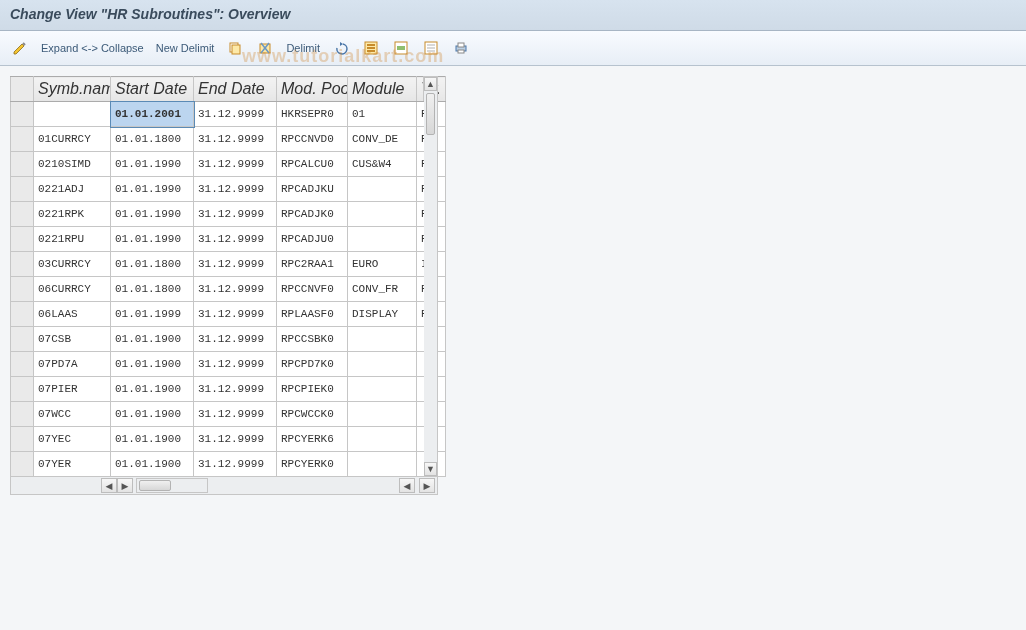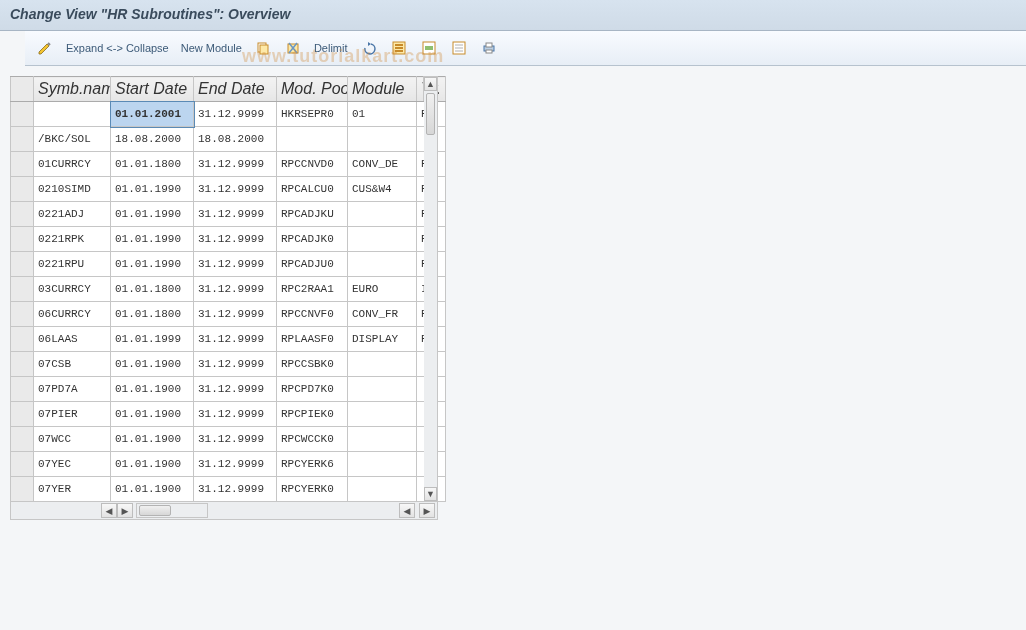--- a/index.html
+++ b/index.html
@@ -23,21 +23,20 @@
     color: #3a4b5c;
   }
   .toolbar {
     background: linear-gradient(#f8fbff, #e7eef6);
     border-bottom: 1px solid #b6c2ce;
     padding: 4px 8px;
     display: flex;
     align-items: center;
     gap: 6px;
     height: 26px;
-    margin-left: 25px;
   }
   .toolbar .tbtn {
     display: inline-flex;
     align-items: center;
     justify-content: center;
     min-width: 18px;
     height: 18px;
     padding: 0 3px;
     color: #3c5a78;
     cursor: pointer;
@@ -172,21 +171,21 @@
 <div class="title-bar">Change View "HR Subroutines": Overview</div>
 
 <div class="toolbar">
   <span class="tbtn" title="Display/Change">
     <svg width="16" height="16" viewBox="0 0 16 16">
         <path d="M2 12 L10 4 L12 6 L4 14 L2 14 Z" fill="#f4c430" stroke="#8a6d1d" stroke-width="0.8"></path>
         <path d="M11 3 L13 5" stroke="#888" stroke-width="2"></path>
       </svg>
   </span>
   <span class="ttext">Expand &lt;-&gt; Collapse</span>
-  <span class="ttext">New Module</span>
+  <span class="ttext">New Delimit</span>
   <span class="tbtn">
     <svg width="14" height="14" viewBox="0 0 14 14">
         <rect x="2" y="2" width="8" height="9" fill="#fff" stroke="#c78b2a"></rect>
         <rect x="4" y="4" width="8" height="9" fill="#fde9a8" stroke="#c78b2a"></rect>
       </svg>
   </span>
   <span class="tbtn">
     <svg width="14" height="14" viewBox="0 0 14 14">
         <rect x="2" y="3" width="10" height="9" fill="#fde9a8" stroke="#c78b2a"></rect>
         <line x1="3" y1="2" x2="11" y2="12" stroke="#6a97c4" stroke-width="1.5"></line>
@@ -249,29 +248,20 @@
       </thead>
       <tbody id="grid-body">
           <tr>
             <td class="row-sel"></td>
             <td></td>
             <td class="sel-cell">01.01.2001</td>
             <td>31.12.9999</td>
             <td>HKRSEPR0</td>
             <td>01</td>
             <td>R</td>
-          </tr>
-          <tr>
-            <td class="row-sel"></td>
-            <td>/BKC/SOL</td>
-            <td>18.08.2000</td>
-            <td>18.08.2000</td>
-            <td></td>
-            <td></td>
-            <td></td>
           </tr>
           <tr>
             <td class="row-sel"></td>
             <td>01CURRCY</td>
             <td>01.01.1800</td>
             <td>31.12.9999</td>
             <td>RPCCNVD0</td>
             <td>CONV_DE</td>
             <td>R</td>
           </tr>

